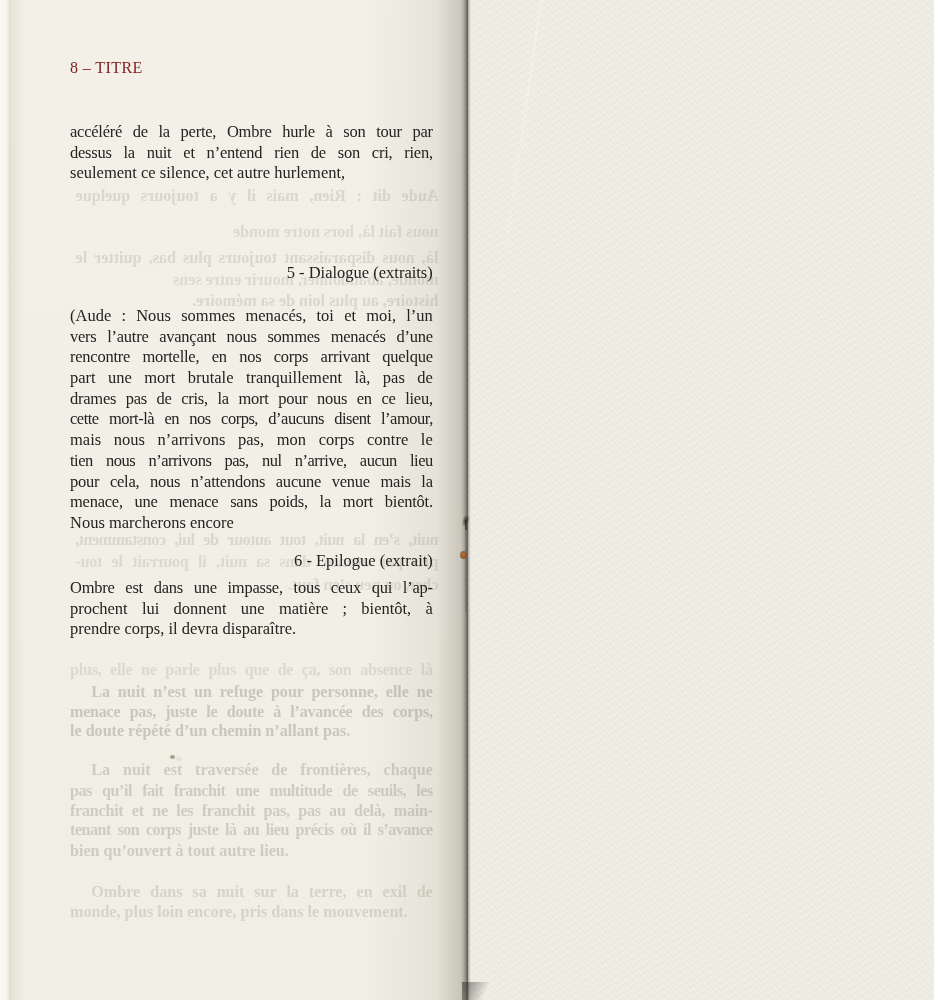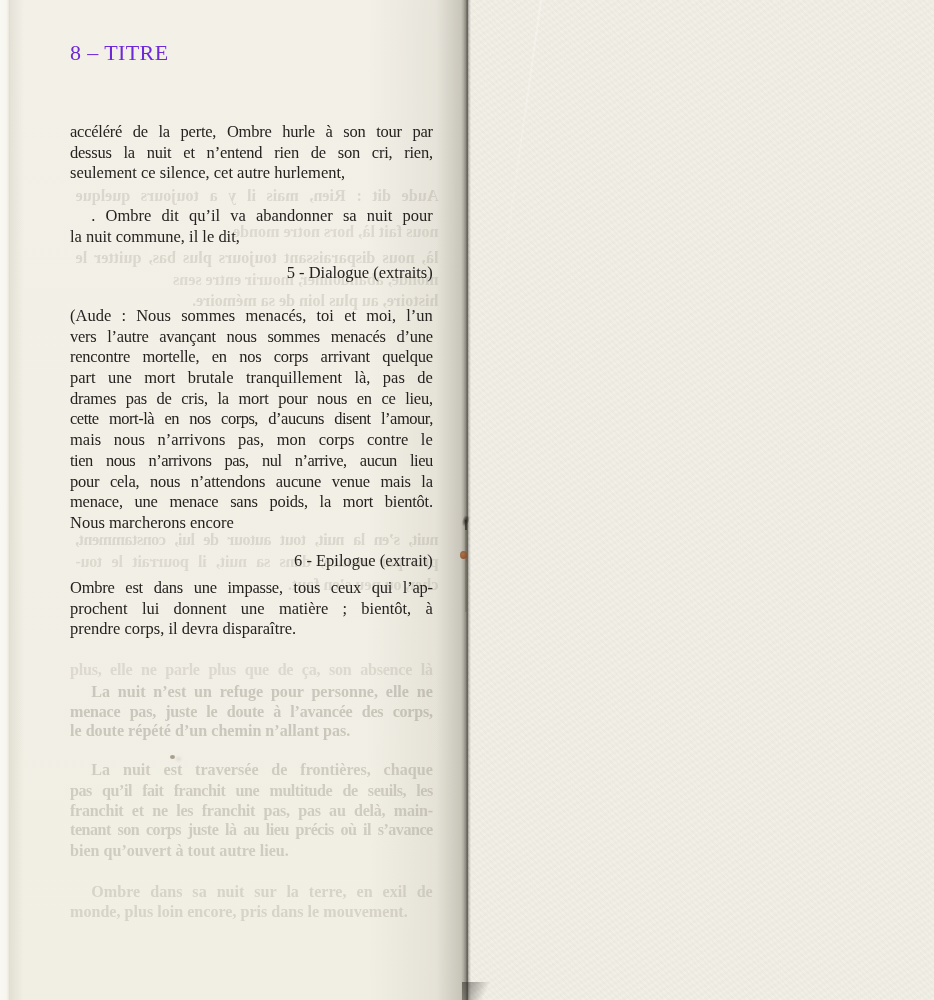--- a/index.html
+++ b/index.html
@@ -86,21 +86,21 @@
     position:absolute; left:70px; top:0; width:374px; height:1000px;
     color:#262220; font-size:17px; line-height:20.7px;
   }
   .block { position:absolute; left:0; width:374px; }
   .ln { height:20.7px; transform:scaleX(.97); transform-origin:0 50%; white-space:pre-wrap; }
   .j  { text-align:justify; text-align-last:justify; }
   .t1 { letter-spacing:-.25px; word-spacing:-.8px; }
   .t2 { letter-spacing:-.5px;  word-spacing:-1.6px; }
   .indent { text-indent:22px; }
   .heading { text-align:right; transform:scaleX(.97); transform-origin:0 50%; }
-  .running-header { position:absolute; left:70px; top:40px; font-size:22px; letter-spacing:.4px; color:#6d28d9; }
+  .running-header { position:absolute; left:70px; top:59px; font-size:16px; letter-spacing:.4px; color:#7f1d1d; }
 
   
   .ghostcol {
     position:absolute; left:70px; top:0; width:374px; height:1000px;
     color:#6e6a5e; font-size:16.6px; line-height:20px;
     filter:blur(.55px);
   }
   .g { position:absolute; left:0; width:374px; height:20px; font-weight:600; }
   .gm { transform:scaleX(-0.97); }          
   .gn { transform:scaleX(0.97); transform-origin:0 50%; } 
@@ -143,24 +143,20 @@
   <div class="running-header">8 – TITRE</div>
 
   <div class="textcol">
 
     <div class="block" style="top:122px">
       <div class="ln j t1">accéléré de la perte, Ombre hurle à son tour par</div>
       <div class="ln j t1">dessus la nuit et n’entend rien de son cri, rien,</div>
       <div class="ln">seulement ce silence, cet autre hurlement,</div>
     </div>
 
-    <div class="block" style="top:206px">
-      <div class="ln j indent">. Ombre dit qu’il va abandonner sa nuit pour</div>
-      <div class="ln">la nuit commune, il le dit,</div>
-    </div>
 
     <div class="block heading" style="top:263px">5 - Dialogue (extraits)</div>
 
     <div class="block" style="top:306px">
       <div class="ln j">(Aude : Nous sommes menacés, toi et moi, l’un</div>
       <div class="ln j t1">vers l’autre avançant nous sommes menacés d’une</div>
       <div class="ln j t1">rencontre mortelle, en nos corps arrivant quelque</div>
       <div class="ln j">part une mort brutale tranquillement là, pas de</div>
       <div class="ln j t1">drames pas de cris, la mort pour nous en ce lieu,</div>
       <div class="ln j t2">cette mort-là en nos corps, d’aucuns disent l’amour,</div>

